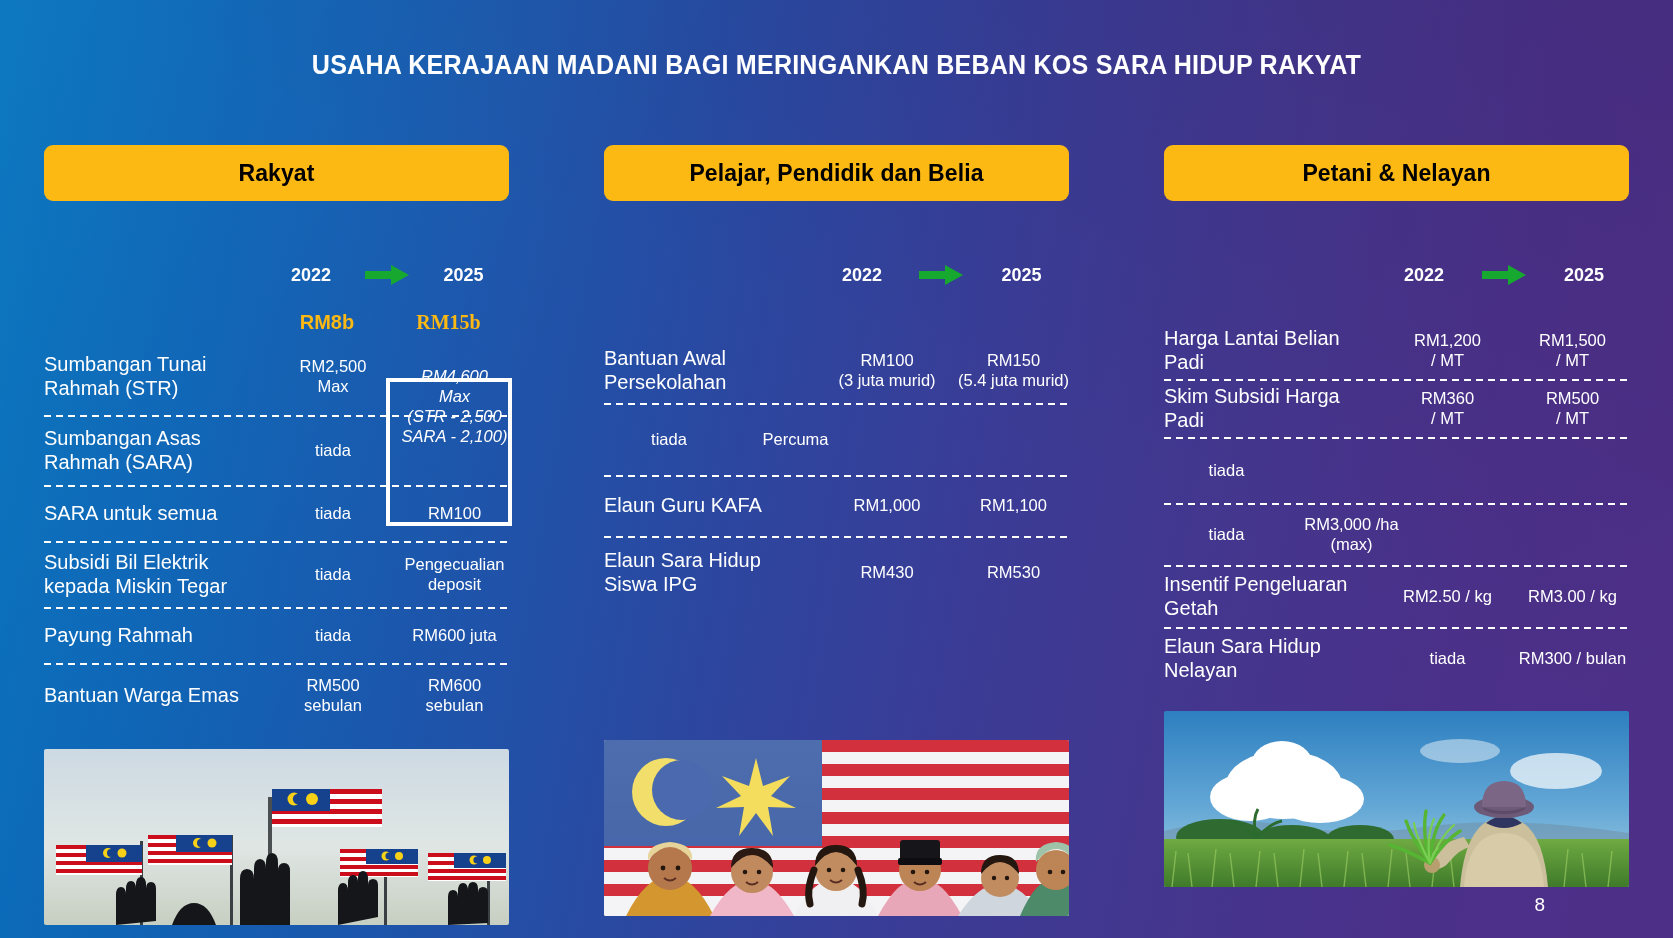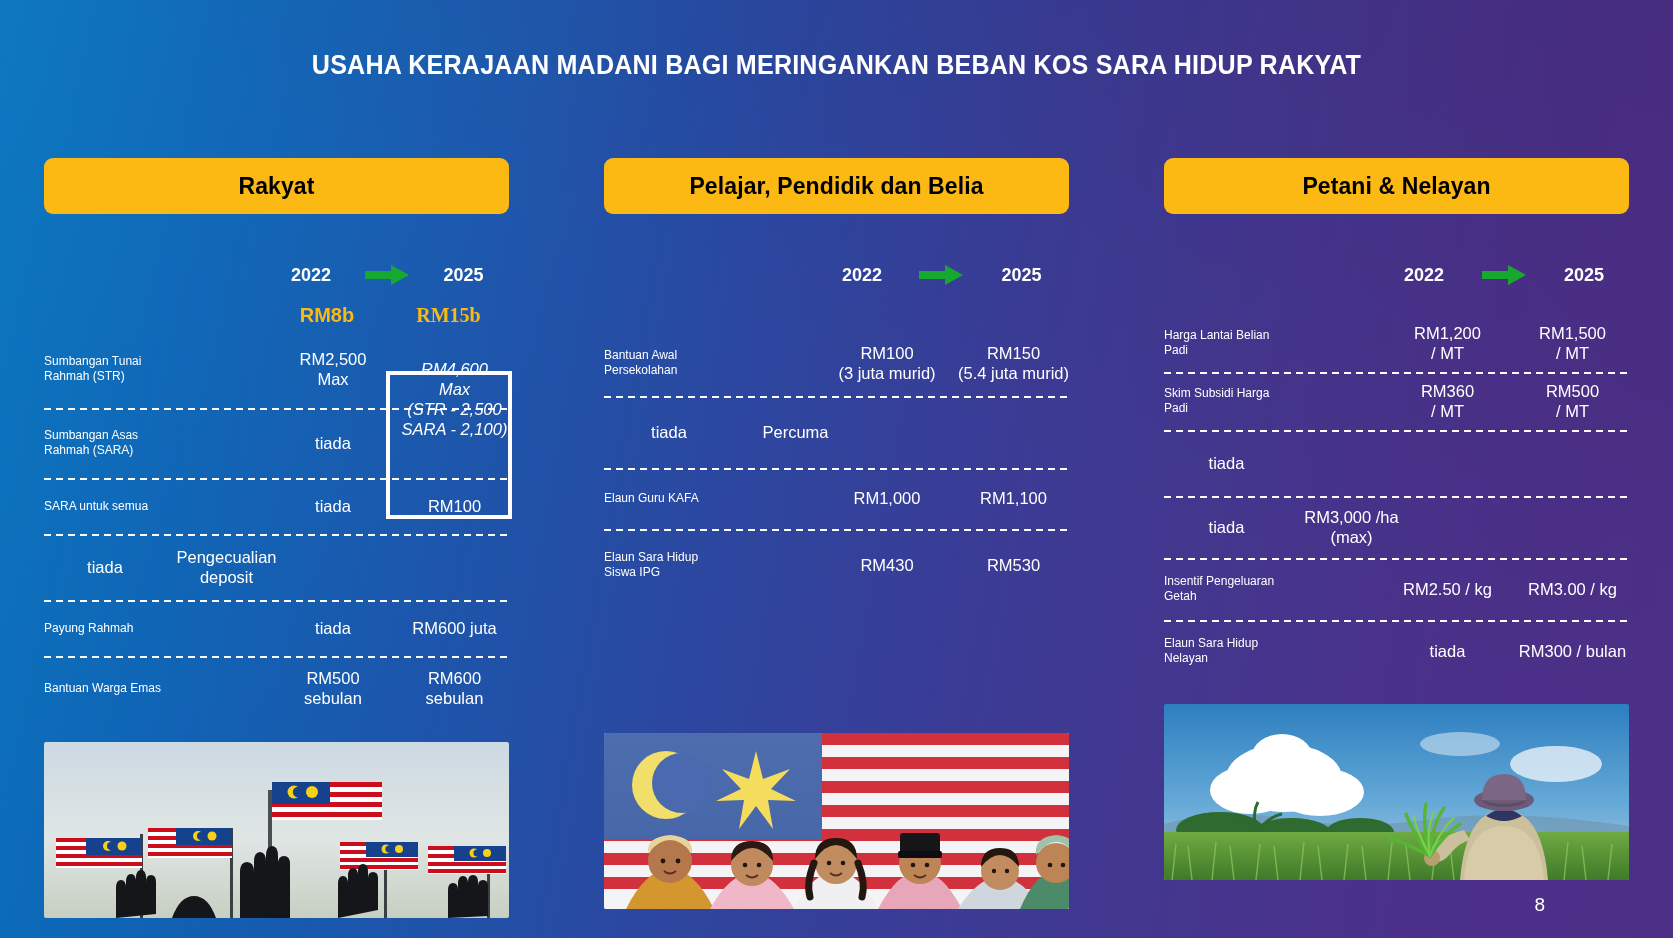--- a/index.html
+++ b/index.html
@@ -47,21 +47,21 @@
     font-size: 27px;
     font-weight: bold;
     letter-spacing: 0.2px;
     transform: scaleX(0.93);
     z-index: 5;
   }
 
   .columns {
     position: absolute;
     left: 44px;
-    top: 158px;
+    top: 145px;
     width: 1585px;
     display: flex;
     justify-content: space-between;
     z-index: 4;
   }
   .column {
     width: 465px;
     position: relative;
   }
 
@@ -73,23 +73,23 @@
     display: flex;
     align-items: center;
     justify-content: center;
     font-size: 23px;
     font-weight: bold;
     letter-spacing: 0.1px;
   }
 
   .year-row {
     display: flex;
-    align-items: center;
+    align-items: flex-start;
     height: 34px;
-    margin-top: 44px;
+    margin-top: 64px;
     color: #ffffff;
     font-size: 18px;
     font-weight: bold;
   }
   .year-spacer { flex: 0 0 auto; }
   .year-label {
     text-align: center;
     font-size: 18px;
     font-weight: bold;
   }
@@ -124,21 +124,21 @@
     content: "";
     position: absolute;
     top: 0;
     left: 0;
     right: 0;
     height: 2px;
     background-image: repeating-linear-gradient(to right,
       #ffffff 0px, #ffffff 7px, rgba(255,255,255,0) 7px, rgba(255,255,255,0) 12px);
   }
   .cell-label {
-    font-size: 12px;
+    font-size: 20px;
     line-height: 1.22;
     padding-right: 6px;
   }
   .cell-val {
     font-size: 16.5px;
     line-height: 1.22;
     text-align: center;
   }
 
   
@@ -243,20 +243,21 @@
             <div class="cell-label">Sumbangan Asas<br>Rahmah (SARA)</div>
             <div class="cell-val cell-2022">tiada</div>
             <div class="cell-val cell-2025"></div>
           </div>
           <div class="trow" style="height:56px;">
             <div class="cell-label">SARA untuk semua</div>
             <div class="cell-val cell-2022">tiada</div>
             <div class="cell-val cell-2025">RM100</div>
           </div>
           <div class="trow" style="height:66px;">
+            <div class="cell-label">Subsidi Bil Elektrik<br>kepada Miskin Tegar</div>
             <div class="cell-val cell-2022">tiada</div>
             <div class="cell-val cell-2025">Pengecualian<br>deposit</div>
           </div>
           <div class="trow" style="height:56px;">
             <div class="cell-label">Payung Rahmah</div>
             <div class="cell-val cell-2022">tiada</div>
             <div class="cell-val cell-2025">RM600 juta</div>
           </div>
           <div class="trow" style="height:64px;">
             <div class="cell-label">Bantuan Warga Emas</div>

